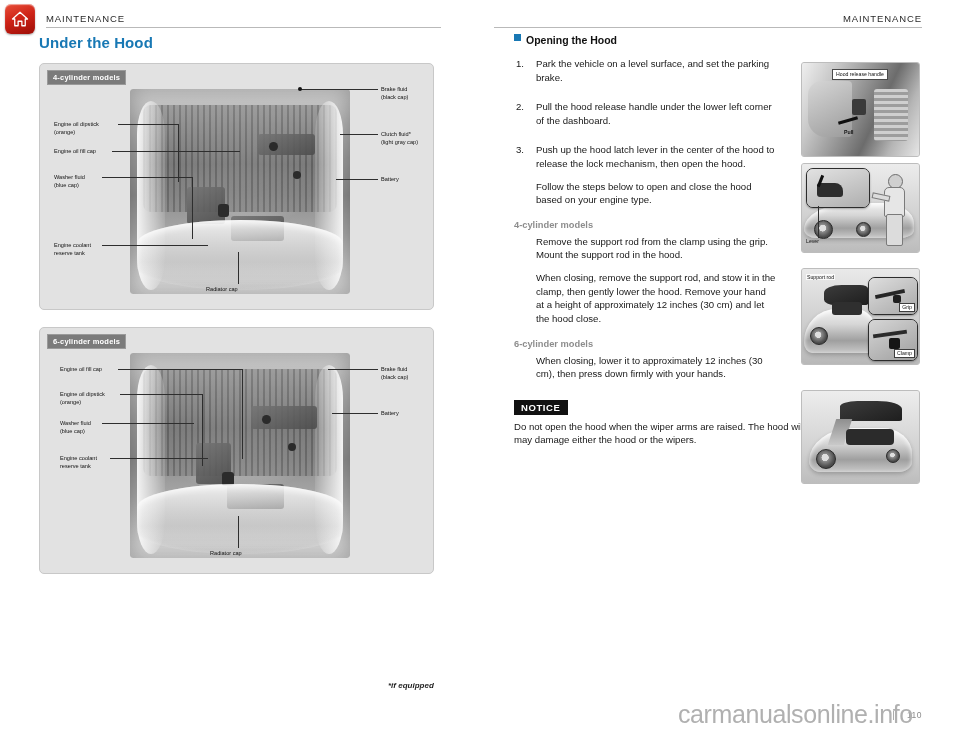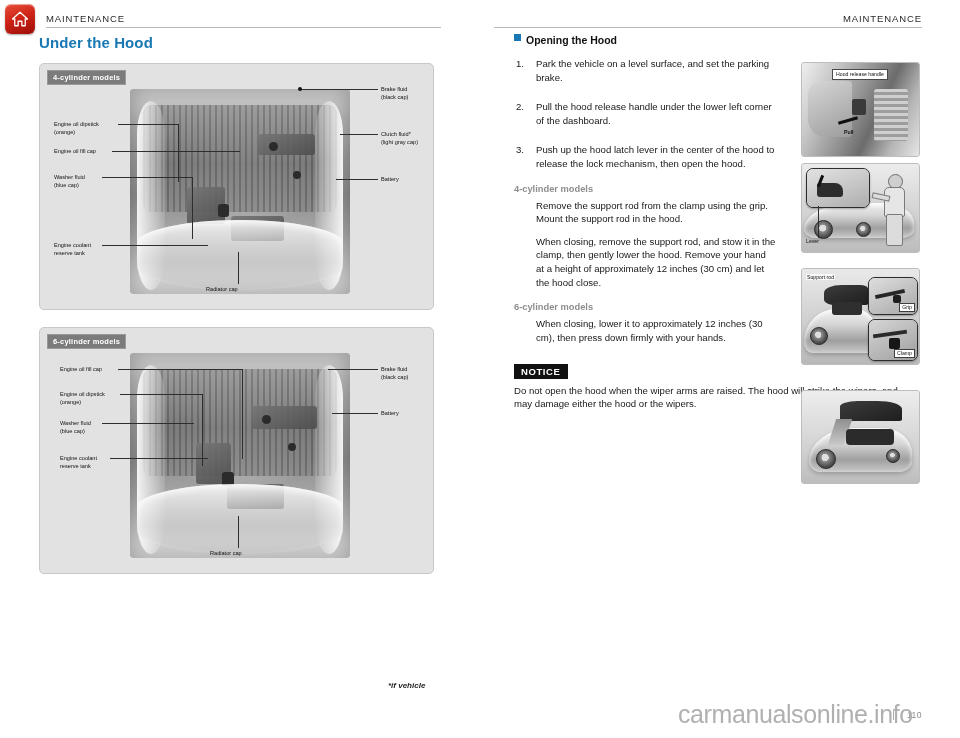--- a/index.html
+++ b/index.html
@@ -315,20 +315,21 @@
         <li>
           <span class="num">2.</span>
           <span>Pull the hood release handle under the lower left corner of the dashboard.</span>
         </li>
         <li style="margin-bottom:2px;">
           <span class="num">3.</span>
           <span>Push up the hood latch lever in the center of the hood to release the lock mechanism, then open the hood.</span>
         </li>
       </ol>
 
+      <p class="sub-para">Follow the steps below to open and close the hood based on your engine type.</p>
 
       <div class="eng-head">4-cylinder models</div>
       <p class="eng-para">Remove the support rod from the clamp using the grip. Mount the support rod in the hood.</p>
       <p class="eng-para">When closing, remove the support rod, and stow it in the clamp, then gently lower the hood. Remove your hand at a height of approximately 12 inches (30 cm) and let the hood close.</p>
 
       <div class="eng-head">6-cylinder models</div>
       <p class="eng-para">When closing, lower it to approximately 12 inches (30 cm), then press down firmly with your hands.</p>
     </div>
 
     <div class="notice-tag">NOTICE</div>
@@ -391,21 +392,21 @@
   <div class="photo" style="left:801px;top:390px;width:117px;height:92px;">
     <div style="position:absolute;inset:0;background:linear-gradient(180deg,#ededed,#d2d2d2 62%,#bdbdbd);"></div>
     <div class="ph-car" style="left:6%;right:6%;bottom:12%;height:48%;"></div>
     <div class="ph-hood" style="left:38px;top:10px;width:62px;height:20px;border-radius:28% 40% 8% 14%;"></div>
     <div style="position:absolute;left:30px;top:28px;width:16px;height:26px;background:linear-gradient(180deg,#8f8f8f,#c9c9c9);transform:skewX(-18deg);"></div>
     <div style="position:absolute;left:44px;top:38px;width:48px;height:16px;background:#2b2b2b;border-radius:4px;"></div>
     <div class="ph-wheel" style="left:14px;top:58px;width:18px;height:18px;"></div>
     <div class="ph-wheel" style="left:84px;top:58px;width:12px;height:12px;"></div>
   </div>
 
-  <div class="footnote">*if vehicle</div>
+  <div class="footnote">*if equipped</div>
 
   <div class="folio left">
     <span>132</span>
     <span style="margin-left:9px;">|</span>
   </div>
 
   <div class="folio right">
     <span style="margin-right:9px;">|</span>
     <span>110</span>
   </div>

